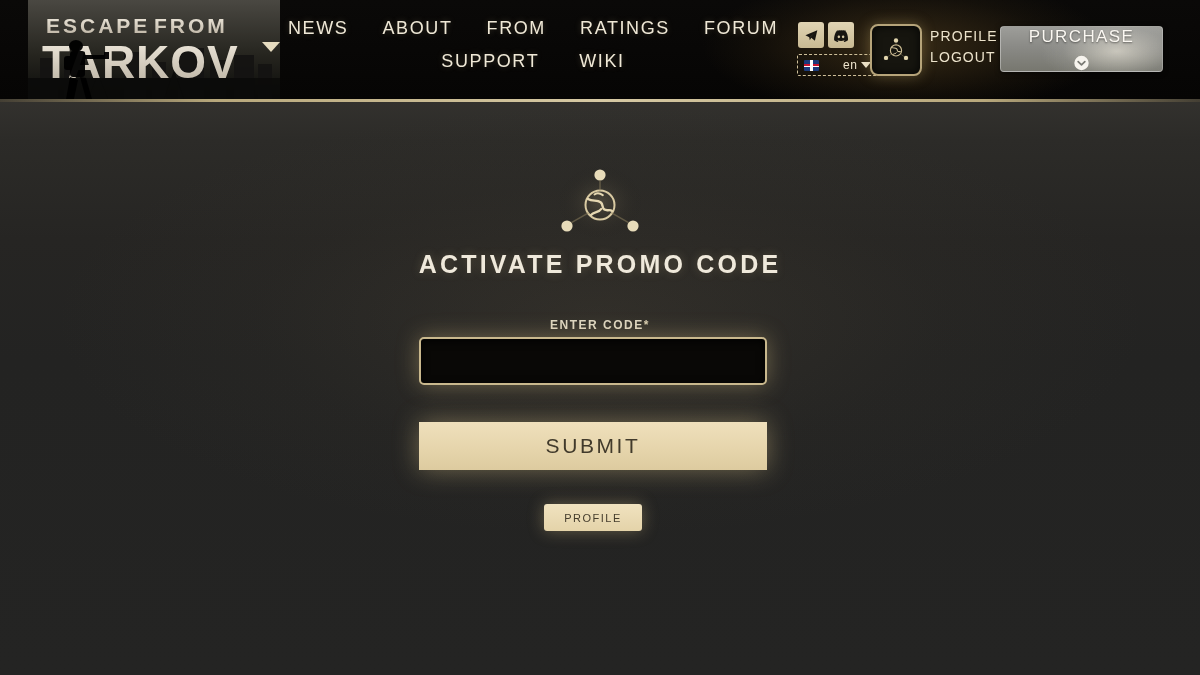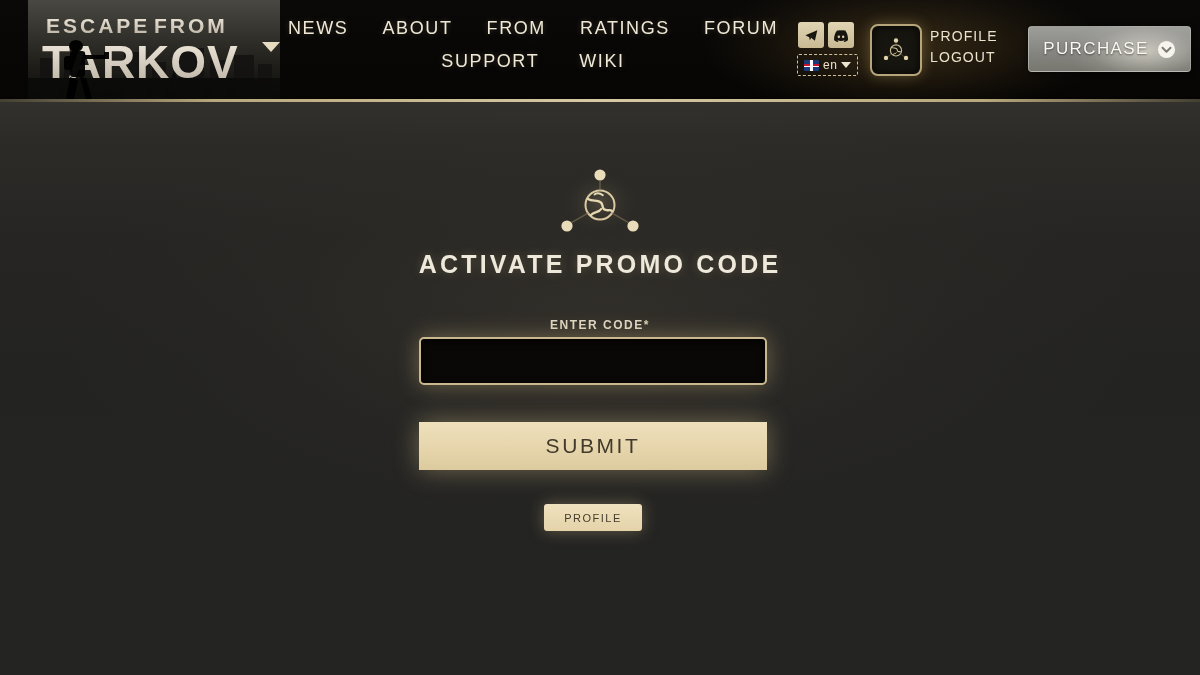--- a/index.html
+++ b/index.html
@@ -56,42 +56,42 @@
   .sq-btn { background:linear-gradient(to bottom,#e0d4b4 0%, #c9ba93 100%); }
   .lang { position:absolute; left:797px; top:54px; height:22px;
           display:flex; align-items:center; gap:4px; padding:2px 6px;
           border:1px dashed #cfc09a; border-radius:2px; cursor:pointer; }
   .flag { width:15px; height:11px; border-radius:1px; position:relative; overflow:hidden;
           background:#1b3a7a; }
   .flag::before { content:""; position:absolute; left:0; top:4px; width:15px; height:3px; background:#fff; }
   .flag::after  { content:""; position:absolute; left:6px; top:0; width:3px; height:11px; background:#fff; }
   .flag i { position:absolute; left:0; top:4.5px; width:15px; height:2px; background:#c8102e; }
   .flag i.v { left:6.5px; top:0; width:2px; height:11px; }
-  .lang-txt { font-size:12px; color:#ede4cd; letter-spacing:.5px; }
+  .lang-txt { font-size:12px; color:#ede4cd; letter-spacing:.5px;margin-left:20px; }
   .lang-caret { width:0; height:0; border-left:5px solid transparent;
                 border-right:5px solid transparent; border-top:6px solid #ede4cd; }
 
   
   .avatar { position:absolute; left:870px; top:24px; width:52px; height:52px;
             border-radius:8px; border:2px solid #b6a47a; background:#16150f;
             box-shadow:0 0 14px rgba(200,175,110,0.35), inset 0 0 10px rgba(0,0,0,.8);
             display:flex; align-items:center; justify-content:center; cursor:pointer; }
   .userlinks { position:absolute; left:930px; top:28px; display:flex; flex-direction:column; gap:5px; }
   .userlink { font-size:14px; letter-spacing:1.1px; color:#ece3cc; cursor:pointer;
               text-decoration:none; }
 
   
-  .purchase { position:absolute; left:1028px; top:26px; width:163px; height:46px;
+  .purchase { position:absolute; left:1000px; top:26px; width:163px; height:46px;
               border-radius:4px; cursor:pointer; overflow:hidden;
               border:1px solid rgba(230,230,230,.35);
               background:
                 radial-gradient(ellipse 90px 40px at 72% 55%, rgba(255,250,235,0.55) 0%, rgba(190,190,185,0.15) 60%, rgba(0,0,0,0) 85%),
                 linear-gradient(to bottom, #9d9d99 0%, #8a8a86 45%, #77776f 100%);
               display:flex; align-items:center; justify-content:center; gap:8px;
-              box-shadow:0 1px 5px rgba(0,0,0,.6); }
+              box-shadow:0 1px 5px rgba(0,0,0,.6);flex-direction:column; }
   .purchase-label { font-size:17px; letter-spacing:1.4px; color:#fbf8f2;
                     text-shadow:0 1px 2px rgba(0,0,0,.5); }
 
   
   .main { position:absolute; left:0; top:102px; width:1200px; height:573px;padding-left:12px; }
 
   .globe-icon { position:absolute; left:556px; top:62px; width:88px; height:76px; }
 
   .title { position:absolute; left:0; top:148px; width:1200px; text-align:center;
            font-size:25px; letter-spacing:3.2px; color:#efe9db;

